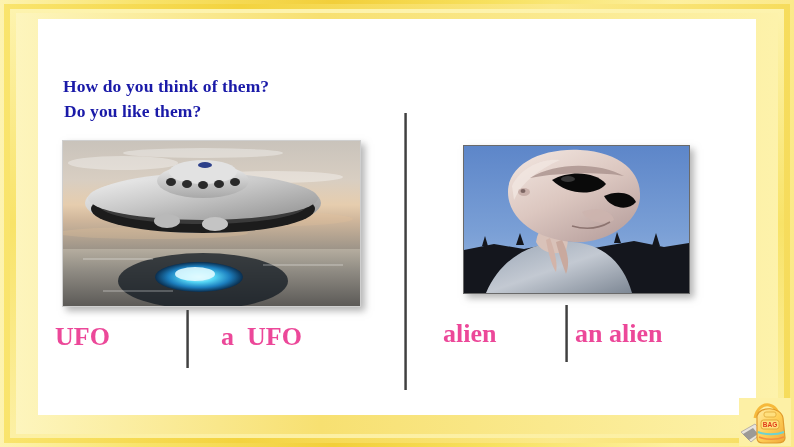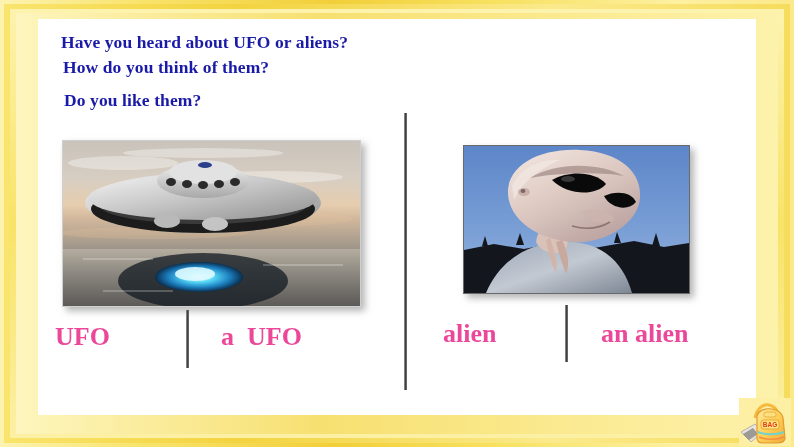--- a/index.html
+++ b/index.html
@@ -24,22 +24,22 @@
   .inner-white{
     position:absolute;left:38px;top:19px;width:718px;height:396px;
     background:#ffffff;
   }
   
   .q-block{position:absolute;left:23px;top:11px;width:560px;}
   .q-line{
     color:#1a1aa8;font-weight:bold;font-size:17.5px;line-height:25px;
     white-space:pre;letter-spacing:.1px;
   }
-  .q-line.l2{padding-left:2px;}
-  .q-line.l3{padding-left:3px;margin-top:8px;}
+  .q-line.l2{padding-left:2px;margin-top:44px;}
+  .q-line.l3{padding-left:3px;}
   
   .photo{position:absolute;overflow:hidden;}
   .ufo-photo{
     left:24px;top:121px;width:297px;height:165px;
     box-shadow:4px 4px 7px rgba(120,120,120,.55);
     border:1px solid #cfcfcf;
   }
   .alien-photo{
     left:425px;top:126px;width:225px;height:147px;
     box-shadow:4px 4px 7px rgba(120,120,120,.55);
@@ -51,37 +51,36 @@
   .div-ufo{left:148px;top:291px;width:3px;height:58px;}
   .div-alien{left:527px;top:286px;width:3px;height:57px;}
   
   .word{
     position:absolute;color:#ec4899;font-weight:bold;
     font-size:26px;white-space:pre;font-family:"Liberation Serif", serif;
   }
   .w-ufo{left:17px;top:303px;}
   .w-aufo{left:183px;top:303px;}
   .w-alien{left:405px;top:300px;}
-  .w-analien{left:563px;top:300px;}
+  .w-analien{left:537px;top:300px;}
   
   .backpack{position:absolute;right:3px;bottom:1px;width:52px;height:48px;}
 </style>
 </head>
 <body>
 
 <div id="slide">
 
   <div class="band band-a"></div>
   <div class="band band-b"></div>
   <div class="band band-c"></div>
 
   <div class="inner-white">
 
     <div class="q-block">
-      <div class="q-line l1">Have you heard about UFO or aliens?</div>
       <div class="q-line l2">How do you think of them?</div>
       <div class="q-line l3">Do you like them?</div>
     </div>
 
     <div class="photo ufo-photo">
       <svg viewBox="0 0 297 165" width="297" height="165" preserveAspectRatio="none">
         <defs>
           <linearGradient id="skyG" x1="0" y1="0" x2="0" y2="1">
             <stop offset="0%" stop-color="#c9c3bb"></stop>
             <stop offset="35%" stop-color="#d8cec2"></stop>

